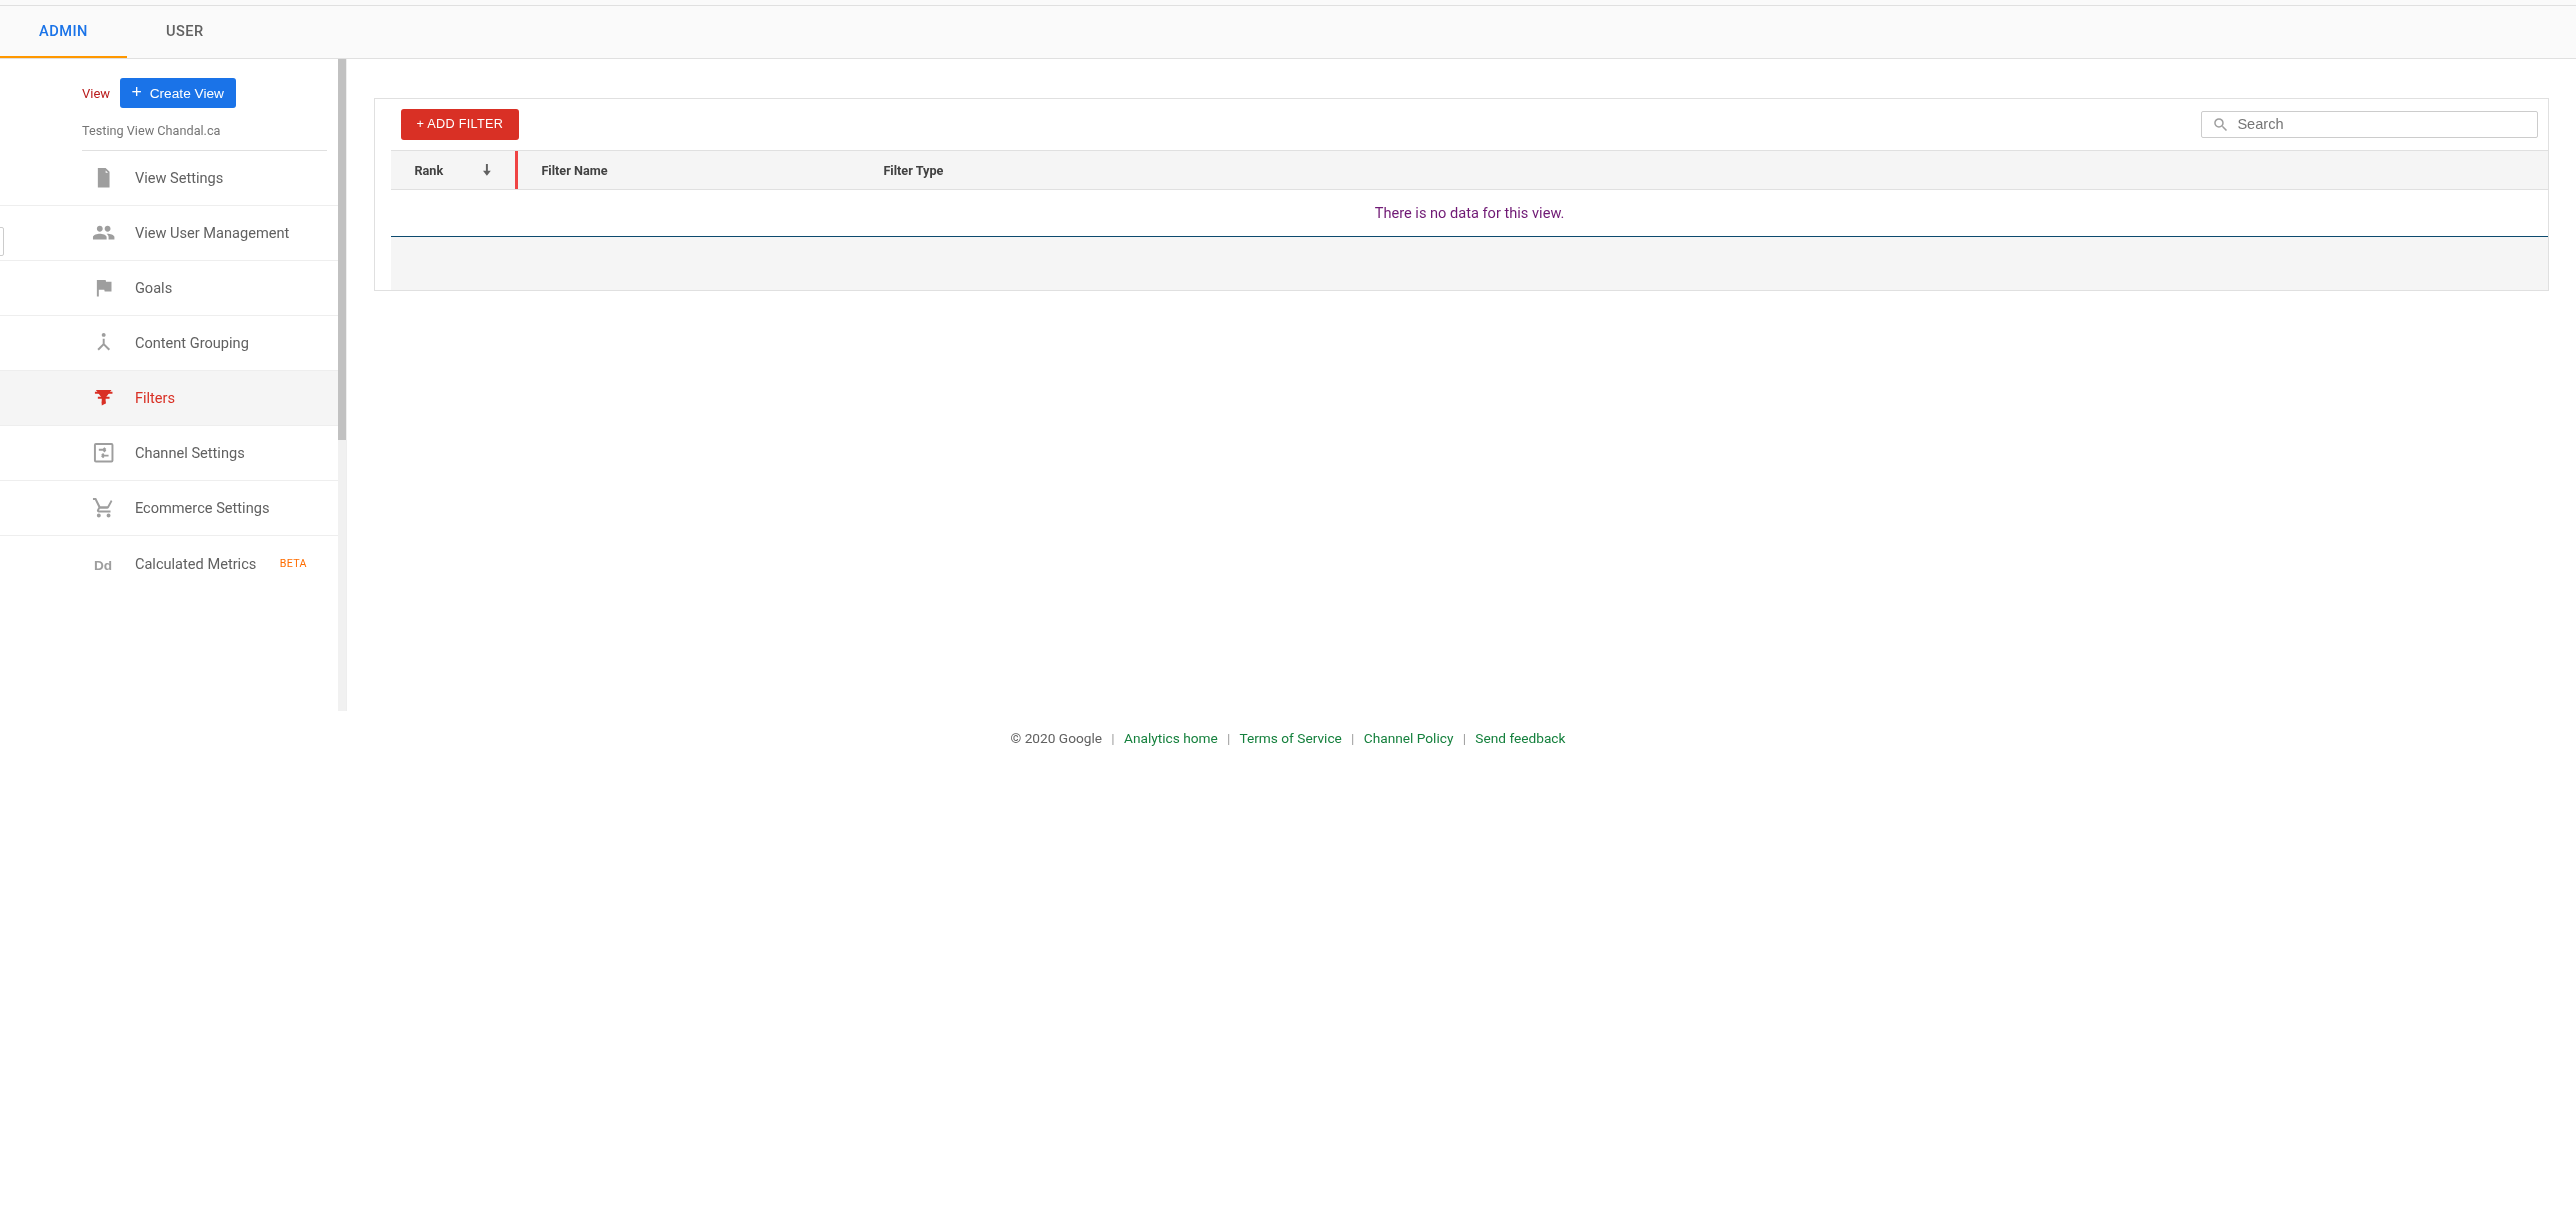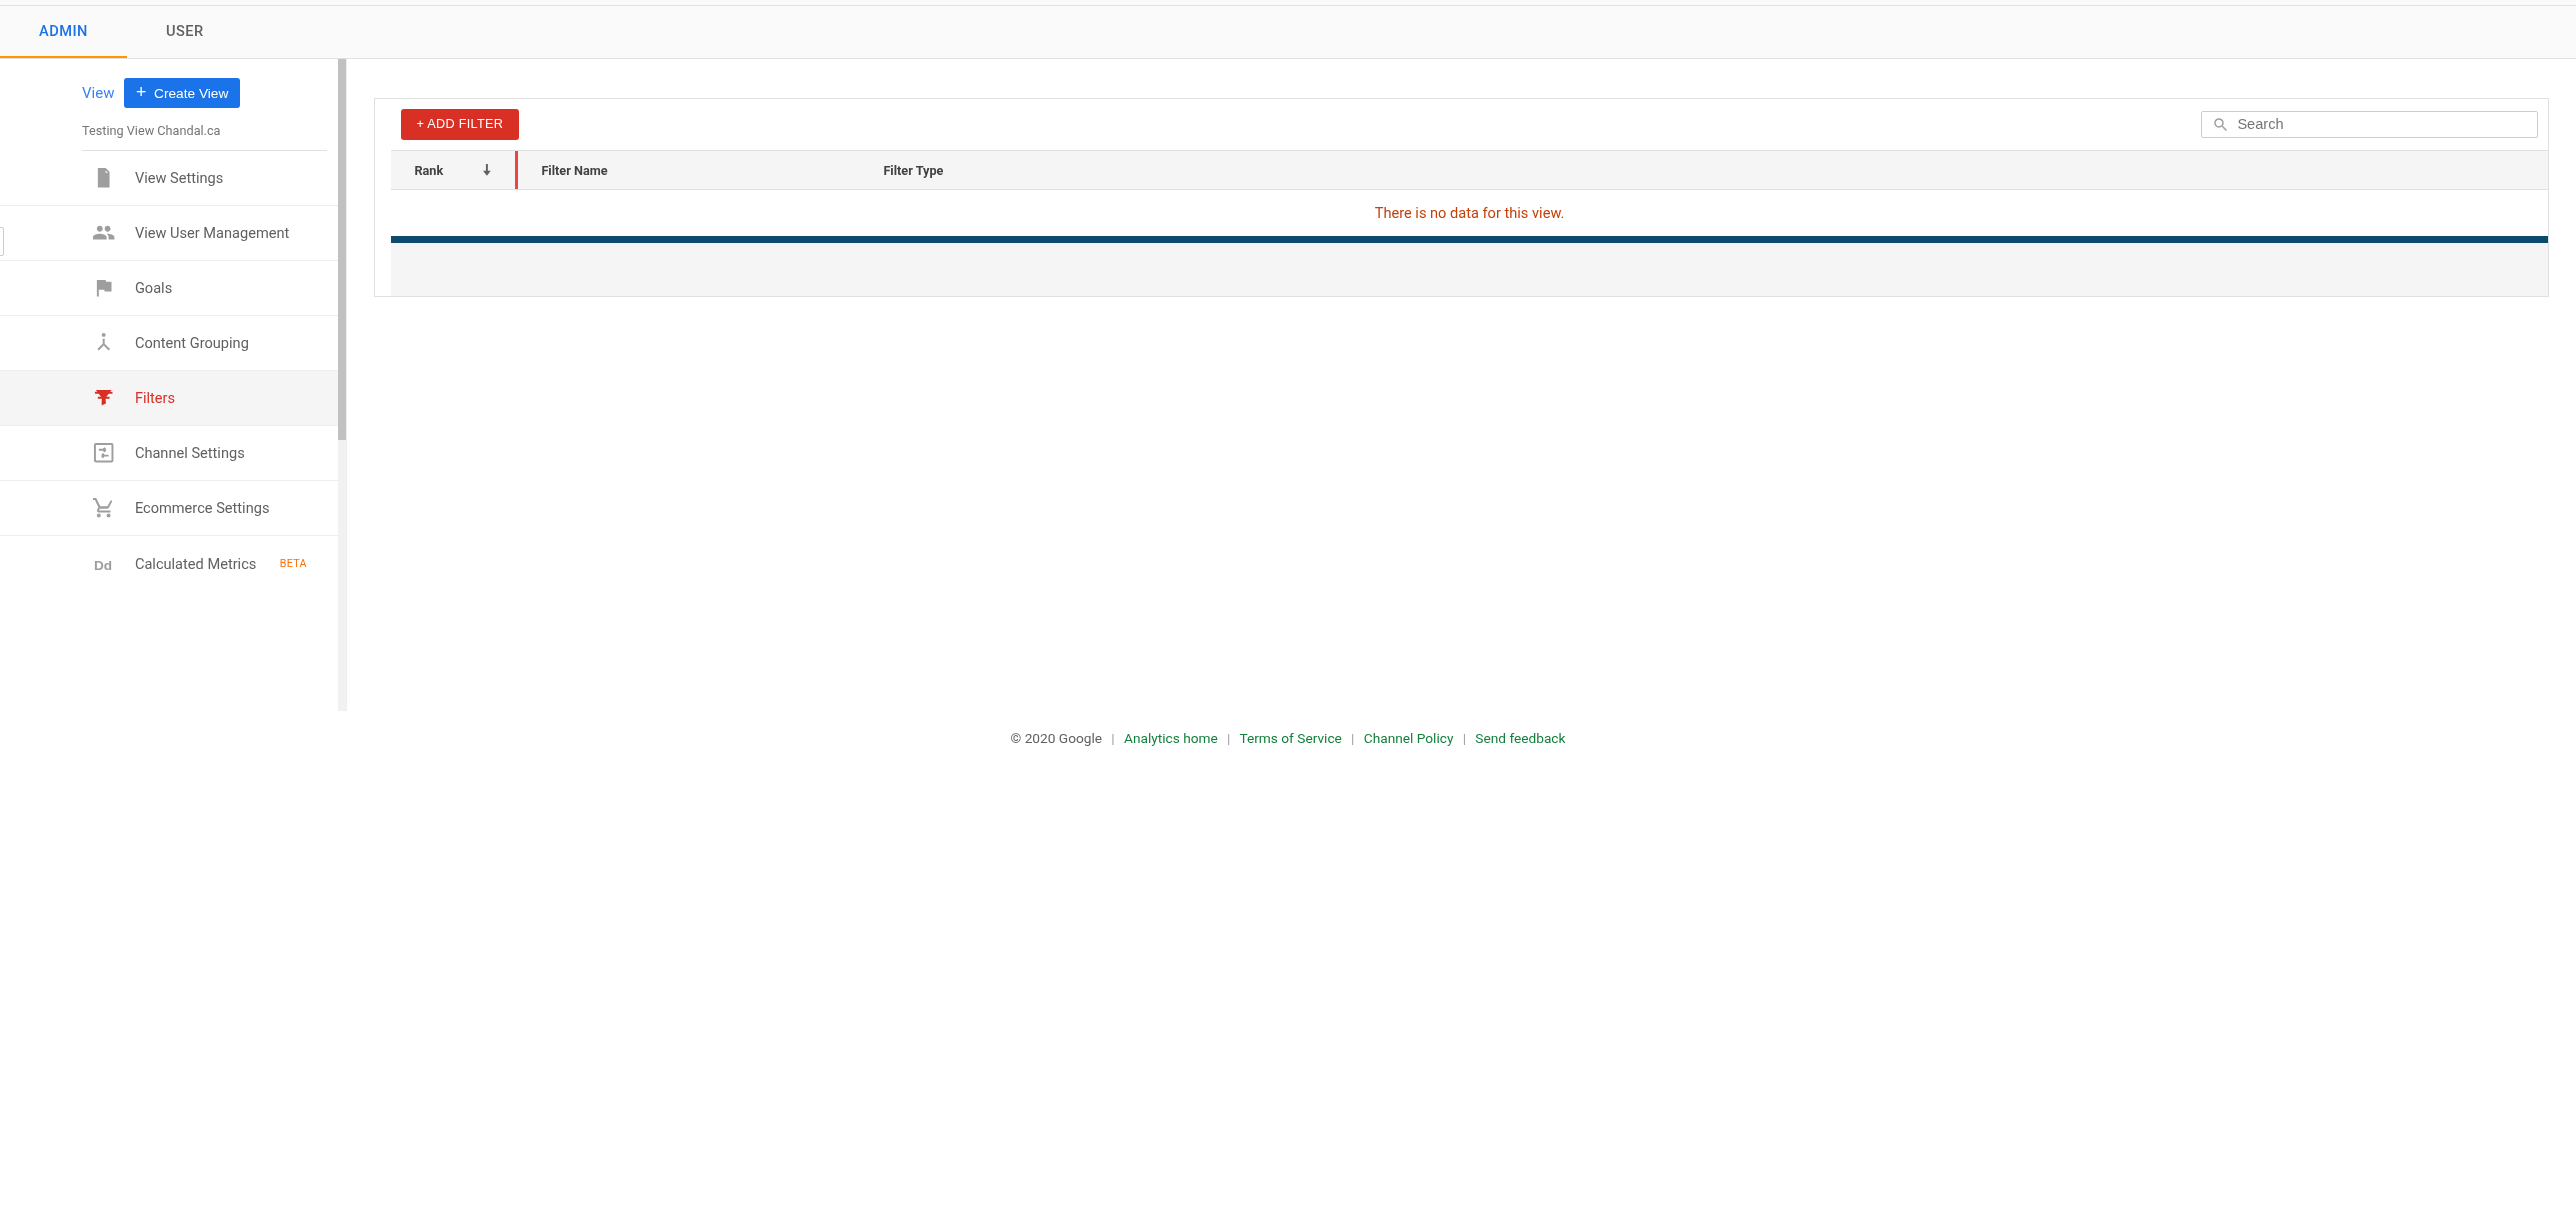--- a/index.html
+++ b/index.html
@@ -83,22 +83,22 @@
   padding: 19.5px 0 0 0;
   width: 339px;
 }
 .view-header {
   display: flex;
   align-items: center;
   padding: 0 0 9.8px 82px;
   gap: 9.8px;
 }
 .view-label {
-  color: #3b82f6;
-  font-size: 15px;
+  color: #b91c1c;
+  font-size: 13px;
 }
 .create-view-btn {
   background: #1a73e8;
   color: #fff;
   border: none;
   border-radius: 2.9px;
   padding: 5.9px 11.7px;
   font-size: 13.7px;
   font-weight: 500;
   display: flex;
@@ -224,23 +224,23 @@
   display: flex;
   align-items: center;
   gap: 5.9px;
 }
 .th-rank { width: 127px; border-right: 3px solid #ef4444; justify-content: space-between; }
 .th-name { width: 342px; }
 .th-type { flex: 1; }
 .empty-row {
   padding: 13.7px 23.4px;
   text-align: center;
-  color: #c2410c;
+  color: #701a75;
   font-size: 14.6px;
-  border-bottom: 7px solid #0c4a6e;
+  border-bottom: 1px solid #0c4a6e;
   background: #fff;
 }
 .table-footer {
   height: 53px;
   background: #f5f5f5;
 }
 .footer {
   text-align: center;
   padding: 19.5px 0;
   font-size: 13.7px;

